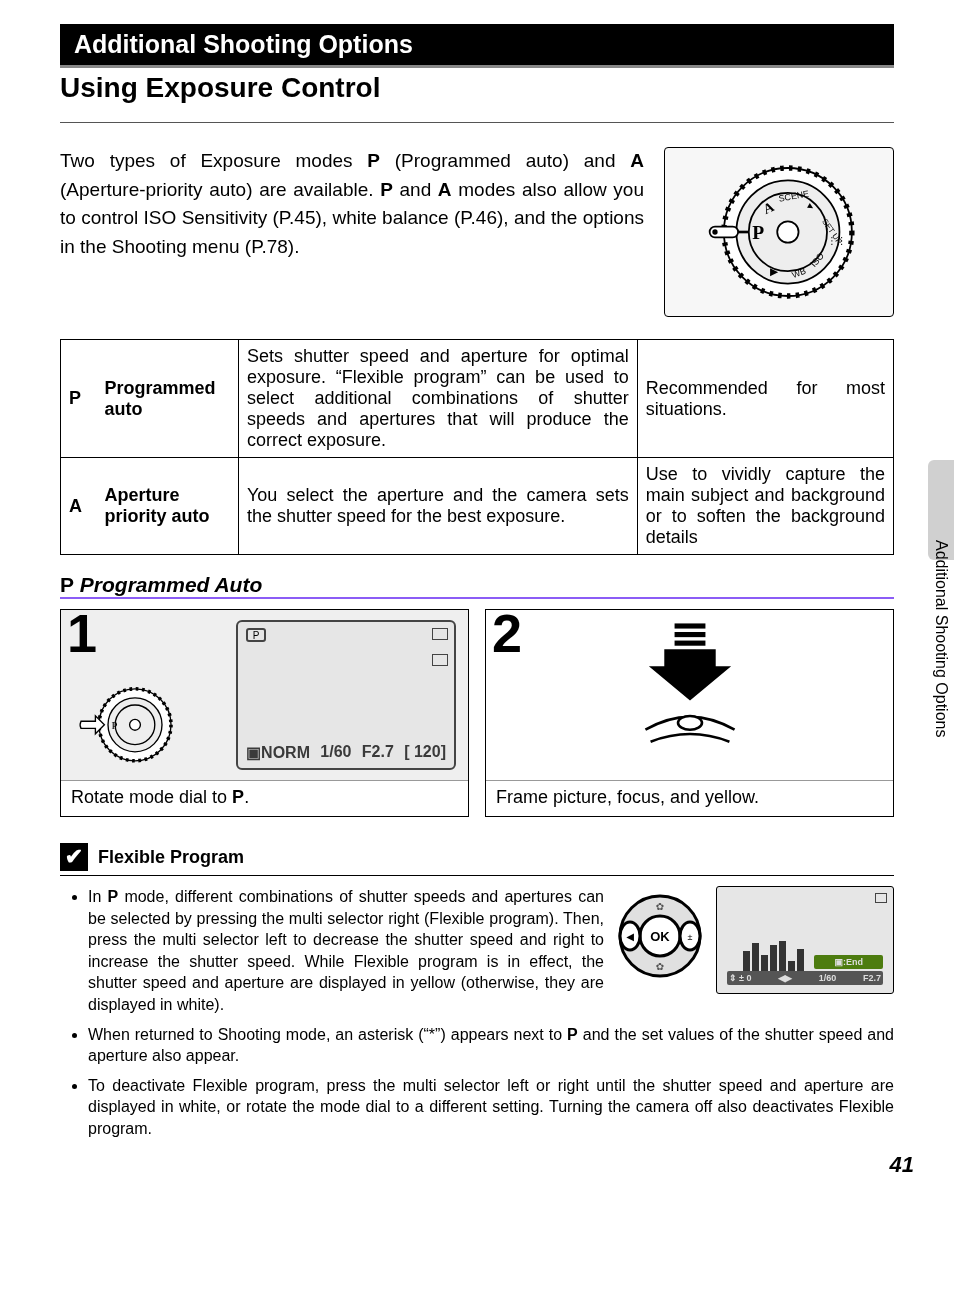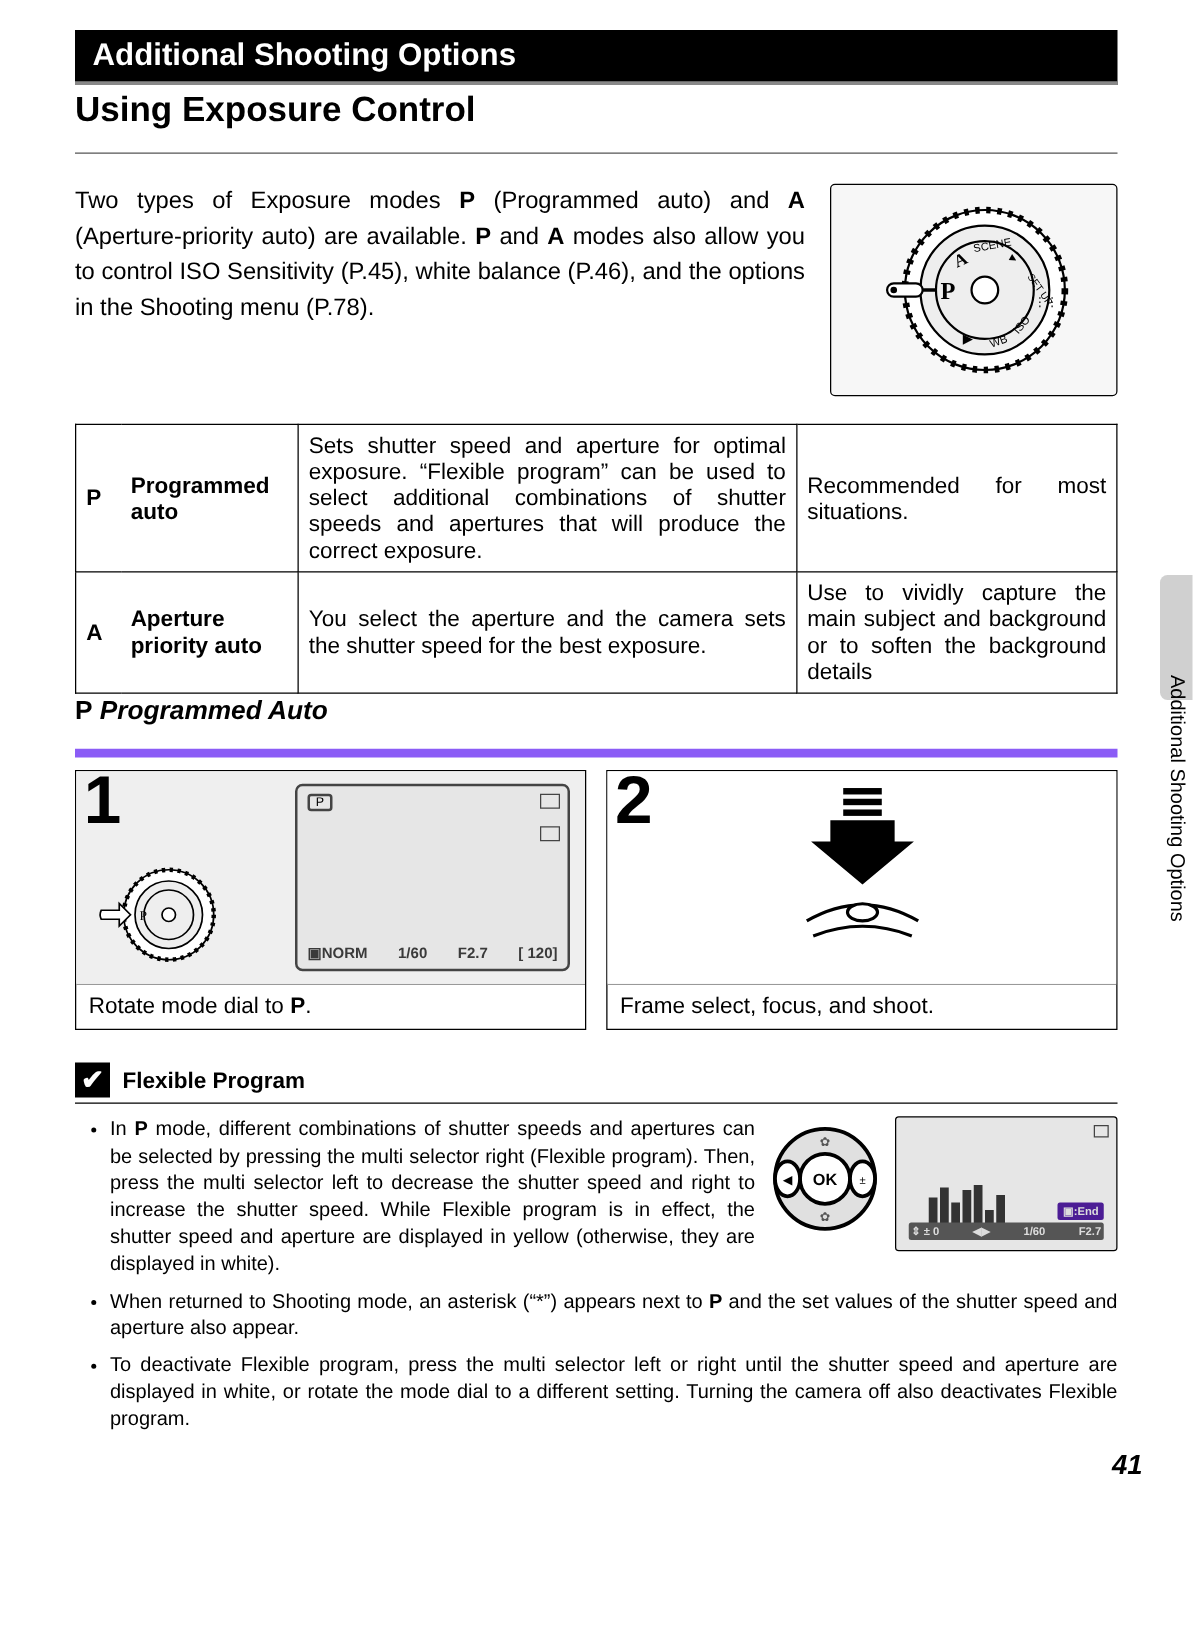--- a/index.html
+++ b/index.html
@@ -11,47 +11,47 @@
   .intro-text { flex: 1; font-size: 19px; line-height: 1.5; text-align: justify; }
   .dial { width: 230px; height: 170px; border: 1px solid #000; border-radius: 4px; display: flex; align-items: center; justify-content: center; background: #f7f7f7; }
   .dial svg { width: 180px; height: 160px; }
   .inline-b { font-weight: 900; font-family: Arial Black, Arial, sans-serif; }
   table.modes { border-collapse: collapse; width: 100%; margin-top: 22px; font-size: 18px; }
   table.modes th, table.modes td { border: 1px solid #000; padding: 6px 8px; vertical-align: middle; }
   table.modes th { text-align: center; font-weight: bold; }
   table.modes td.desc, table.modes td.when { text-align: justify; }
   td.symb { font-weight: 900; width: 36px; text-align: left; font-family: Arial Black, Arial, sans-serif; border-right: none !important; }
   td.mname { font-weight: bold; border-left: none !important; padding-left: 0; }
-  .subhead { font-weight: bold; font-style: italic; font-size: 21px; margin-top: 2px; border-bottom: 7px solid #8b5cf6; padding-bottom: 18px; }
+  .subhead { font-weight: bold; font-style: italic; font-size: 21px; margin-top: 18px; border-bottom: 2px solid #8b5cf6; padding-bottom: 0; }
   .subhead .nonitalic { font-style: normal; font-weight: 900; font-family: Arial Black, Arial, sans-serif; }
   .steps { display: flex; gap: 16px; margin-top: 10px; }
   .step { flex: 1; border: 1px solid #000; }
   .step-img { height: 170px; position: relative; background: #efefef; }
   .step-num { font-family: "Arial Black", Arial, sans-serif; font-size: 54px; font-weight: 900; position: absolute; top: -8px; left: 6px; color: #000; }
   .step-cap { padding: 6px 10px 8px 10px; font-size: 18px; border-top: 1px solid #999; }
   .lcd { position: absolute; right: 12px; top: 10px; width: 220px; height: 150px; border: 2px solid #444; border-radius: 6px; background: #e6e6e6; }
-  .lcd .row { position: absolute; bottom: 6px; left: 8px; right: 8px; display: flex; justify-content: space-between; font-size: 12px; color: #3a3a3a; font-weight: bold; }
+  .lcd .row { position: absolute; bottom: 6px; left: 8px; right: 8px; display: flex; justify-content: space-between; font-size: 16px; color: #3a3a3a; font-weight: bold; }
   .lcd .pbadge { position: absolute; top: 6px; left: 8px; width: 20px; height: 14px; border: 2px solid #444; border-radius: 3px; font-size: 10px; text-align: center; line-height: 12px; }
   .lcd .righticons { position: absolute; right: 6px; top: 6px; display: flex; flex-direction: column; gap: 14px; }
   .righticons div { width: 16px; height: 12px; border: 1px solid #444; }
   .minidial { position: absolute; left: 10px; bottom: 12px; width: 110px; height: 90px; }
   .arrowdown { position: absolute; left: 50%; transform: translateX(-50%); top: 12px; width: 120px; height: 140px; }
   .note-head { display: flex; align-items: center; gap: 10px; margin-top: 26px; border-bottom: 1px solid #000; padding-bottom: 4px; }
   .check { width: 28px; height: 28px; background: #000; display: flex; align-items: center; justify-content: center; color: #fff; font-weight: bold; font-size: 22px; }
   .note-title { font-weight: bold; font-size: 18px; }
   ul.note-list { list-style: disc; margin-left: 28px; margin-top: 10px; font-size: 16px; }
   ul.note-list li { margin-bottom: 8px; text-align: justify; line-height: 1.35; }
   .note-first { display: flex; gap: 6px; }
   .note-first .txt { flex: 1; }
   .ctrl { width: 100px; height: 100px; display: flex; align-items: center; justify-content: center; }
   .mini-lcd { width: 178px; height: 108px; border: 1px solid #000; border-radius: 3px; background: #e6e6e6; position: relative; }
   .mini-lcd .bars { position: absolute; left: 26px; top: 54px; display: flex; gap: 2px; align-items: flex-end; height: 34px; }
   .mini-lcd .bars span { width: 7px; background: #333; display: inline-block; }
   .mini-lcd .bl { position: absolute; bottom: 8px; left: 10px; right: 10px; display: flex; justify-content: space-between; font-size: 9px; font-weight: bold; color: #ddd; background: #555; padding: 1px 2px; border-radius: 2px; }
-  .mini-lcd .bl2 { position: absolute; bottom: 24px; right: 10px; font-size: 9px; font-weight: bold; color: #ddd; background: #4c1d95; padding: 1px 4px; border-radius: 2px; }
+  .mini-lcd .bl2 { position: absolute; bottom: 24px; right: 10px; font-size: 9px; font-weight: bold; color: #ddd; background: #4d7c0f; padding: 1px 20px; border-radius: 2px; }
   .mini-lcd .topicon { position: absolute; right: 6px; top: 6px; width: 12px; height: 10px; border: 1px solid #444; }
   .side-tab { position: absolute; right: 0; top: 460px; width: 26px; height: 420px; }
   .side-tab .bg { position: absolute; right: 0; top: 0; width: 26px; height: 100px; background: #d0d0d0; border-radius: 6px 0 0 6px; }
   .side-tab .lbl { writing-mode: vertical-rl; font-size: 16px; position: absolute; right: 4px; top: 80px; }
   .pagenum { font-style: italic; font-weight: bold; font-size: 22px; position: absolute; right: 40px; bottom: 10px; }
 </style>
 </head>
 <body>
 
 <div class="side-tab">
@@ -160,21 +160,21 @@
             <rect x="52" y="20" width="36" height="6"></rect>
             <path d="M 40 30 L 100 30 L 100 50 L 118 50 L 70 90 L 22 50 L 40 50 Z"></path>
           </g>
           <g fill="none" stroke="#000" stroke-width="3">
             <path d="M 18 124 Q 70 94 122 124"></path>
             <path d="M 24 138 Q 70 120 116 138"></path>
             <ellipse cx="70" cy="116" rx="14" ry="8" fill="#fff"></ellipse>
           </g>
         </svg>
       </div>
-      <div class="step-cap">Frame select, focus, and shoot.</div>
+      <div class="step-cap">Frame picture, focus, and yellow.</div>
     </div>
   </div>
 
   <div class="note-head">
     <div class="check">✔</div>
     <div class="note-title">Flexible Program</div>
   </div>
 
   <ul class="note-list">
     <li>

